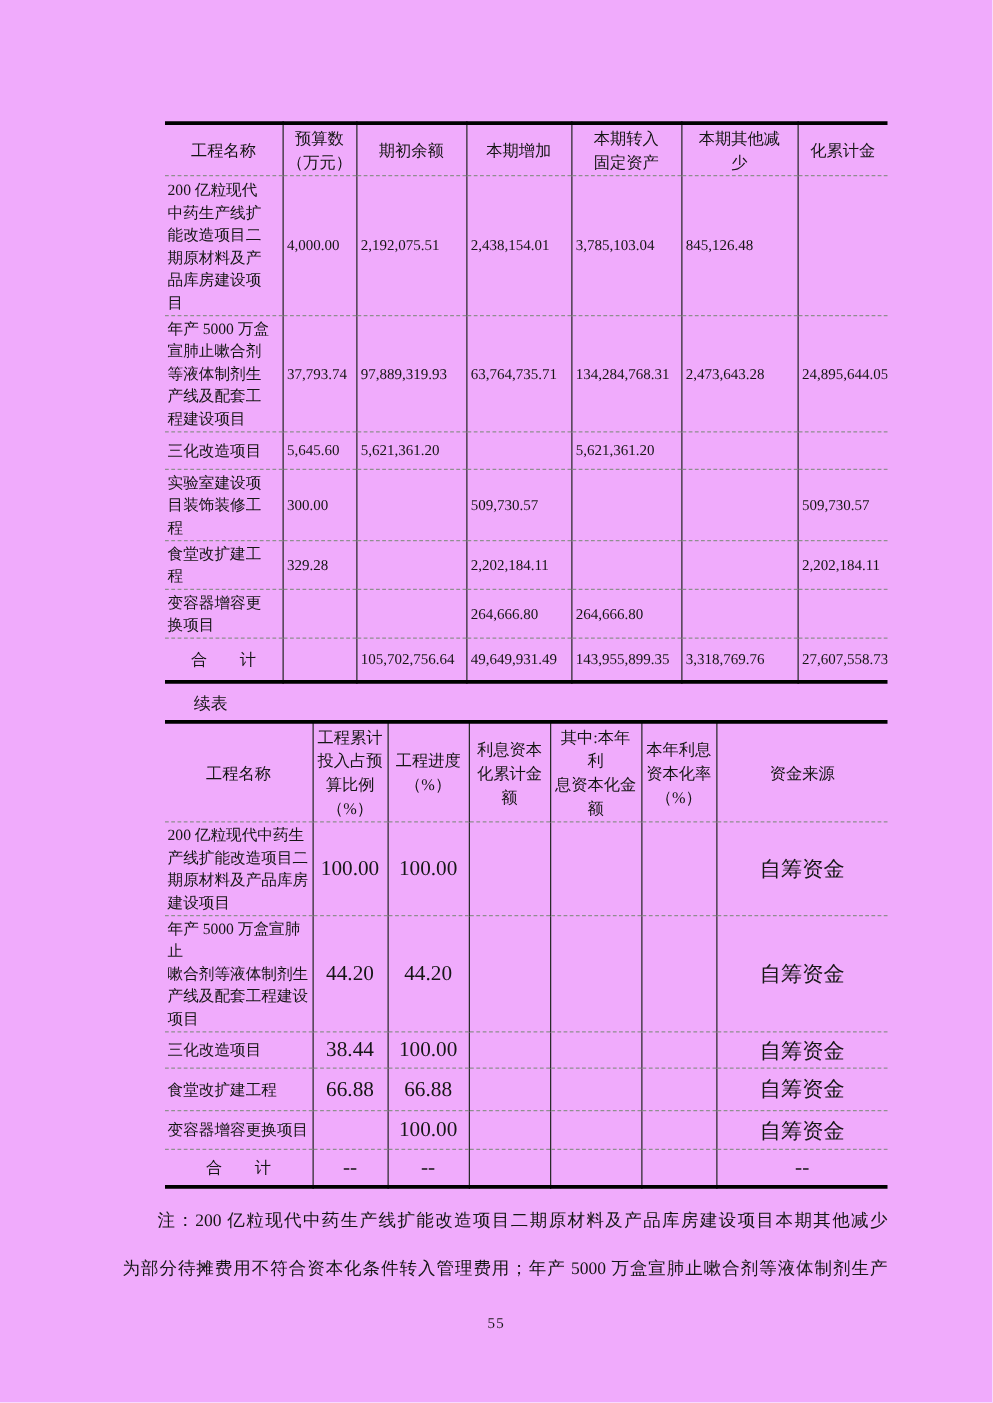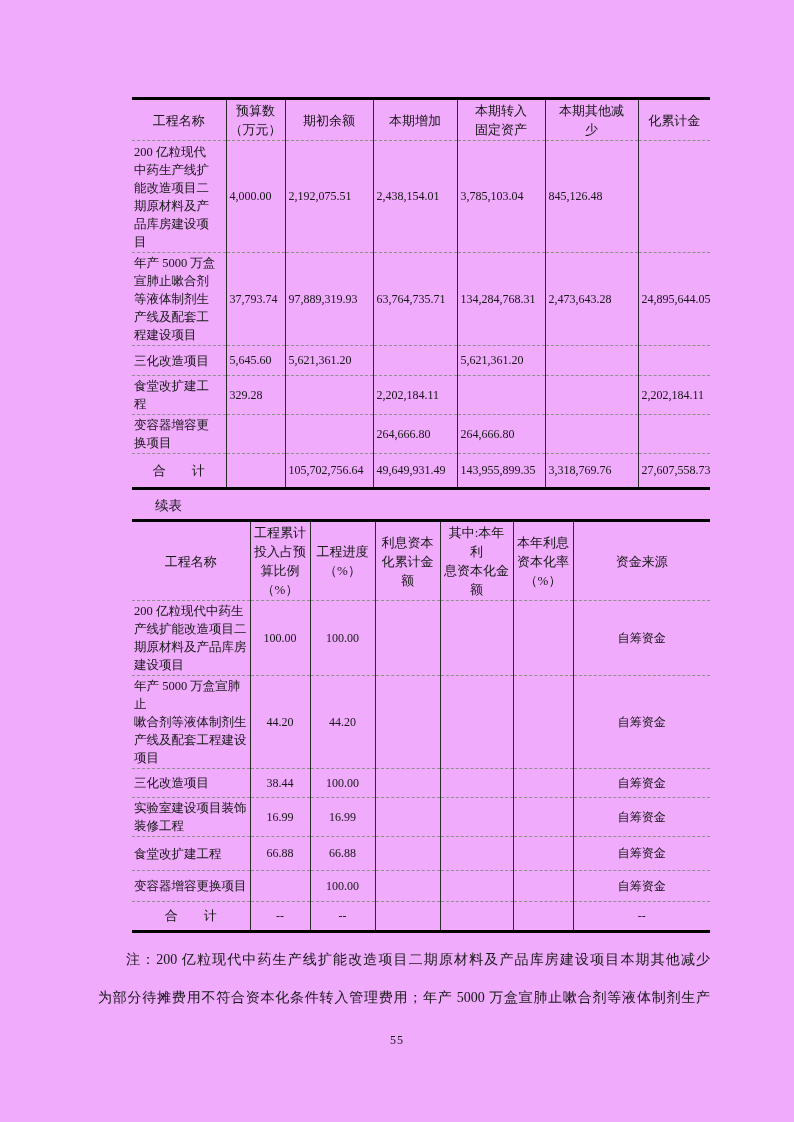--- a/index.html
+++ b/index.html
@@ -35,21 +35,21 @@
     line-height:19px;
   }
   td.name{
     font-size:12.5px;
     text-align:left;
     white-space:pre-line;
     line-height:18px;
     padding-left:2px;
   }
   td.num{font-size:12px;padding-right:2px;}
-  td.cnum{font-size:12px;text-align:center;}
+  td.cnum{font-size:17px;text-align:center;}
   td.tlabel{font-size:13px;text-align:center;}
   .cont-label{
     margin:7px 12px 4px 155px;
     font-size:13.5px;
   }
   .note{
     margin:8px 84px 0 98px;
   }
   .note-line{
     font-size:14px;
@@ -123,20 +123,31 @@
       <td class="num">24,895,644.05</td>
     </tr>
     <tr style="height:30px">
       <td class="name">三化改造项目</td>
       <td class="num">5,645.60</td>
       <td class="num">5,621,361.20</td>
       <td class="num"></td>
       <td class="num">5,621,361.20</td>
       <td class="num"></td>
       <td class="num"></td>
+    </tr>
+    <tr style="height:55px">
+      <td class="name">实验室建设项
+目装饰装修工
+程</td>
+      <td class="num">300.00</td>
+      <td class="num"></td>
+      <td class="num">509,730.57</td>
+      <td class="num"></td>
+      <td class="num"></td>
+      <td class="num">509,730.57</td>
     </tr>
     <tr style="height:36px">
       <td class="name">食堂改扩建工
 程</td>
       <td class="num">329.28</td>
       <td class="num"></td>
       <td class="num">2,202,184.11</td>
       <td class="num"></td>
       <td class="num"></td>
       <td class="num">2,202,184.11</td>
@@ -221,30 +232,20 @@
     </tr>
     <tr style="height:29px">
       <td class="name">三化改造项目</td>
       <td class="cnum">38.44</td>
       <td class="cnum">100.00</td>
       <td class="cnum"></td>
       <td class="cnum"></td>
       <td class="cnum"></td>
       <td class="cnum">自筹资金</td>
     </tr>
-    <tr style="height:36px">
-      <td class="name">实验室建设项目装饰
-装修工程</td>
-      <td class="cnum">16.99</td>
-      <td class="cnum">16.99</td>
-      <td class="cnum"></td>
-      <td class="cnum"></td>
-      <td class="cnum"></td>
-      <td class="cnum">自筹资金</td>
-    </tr>
     <tr style="height:34px">
       <td class="name">食堂改扩建工程</td>
       <td class="cnum">66.88</td>
       <td class="cnum">66.88</td>
       <td class="cnum"></td>
       <td class="cnum"></td>
       <td class="cnum"></td>
       <td class="cnum">自筹资金</td>
     </tr>
     <tr style="height:31px">

